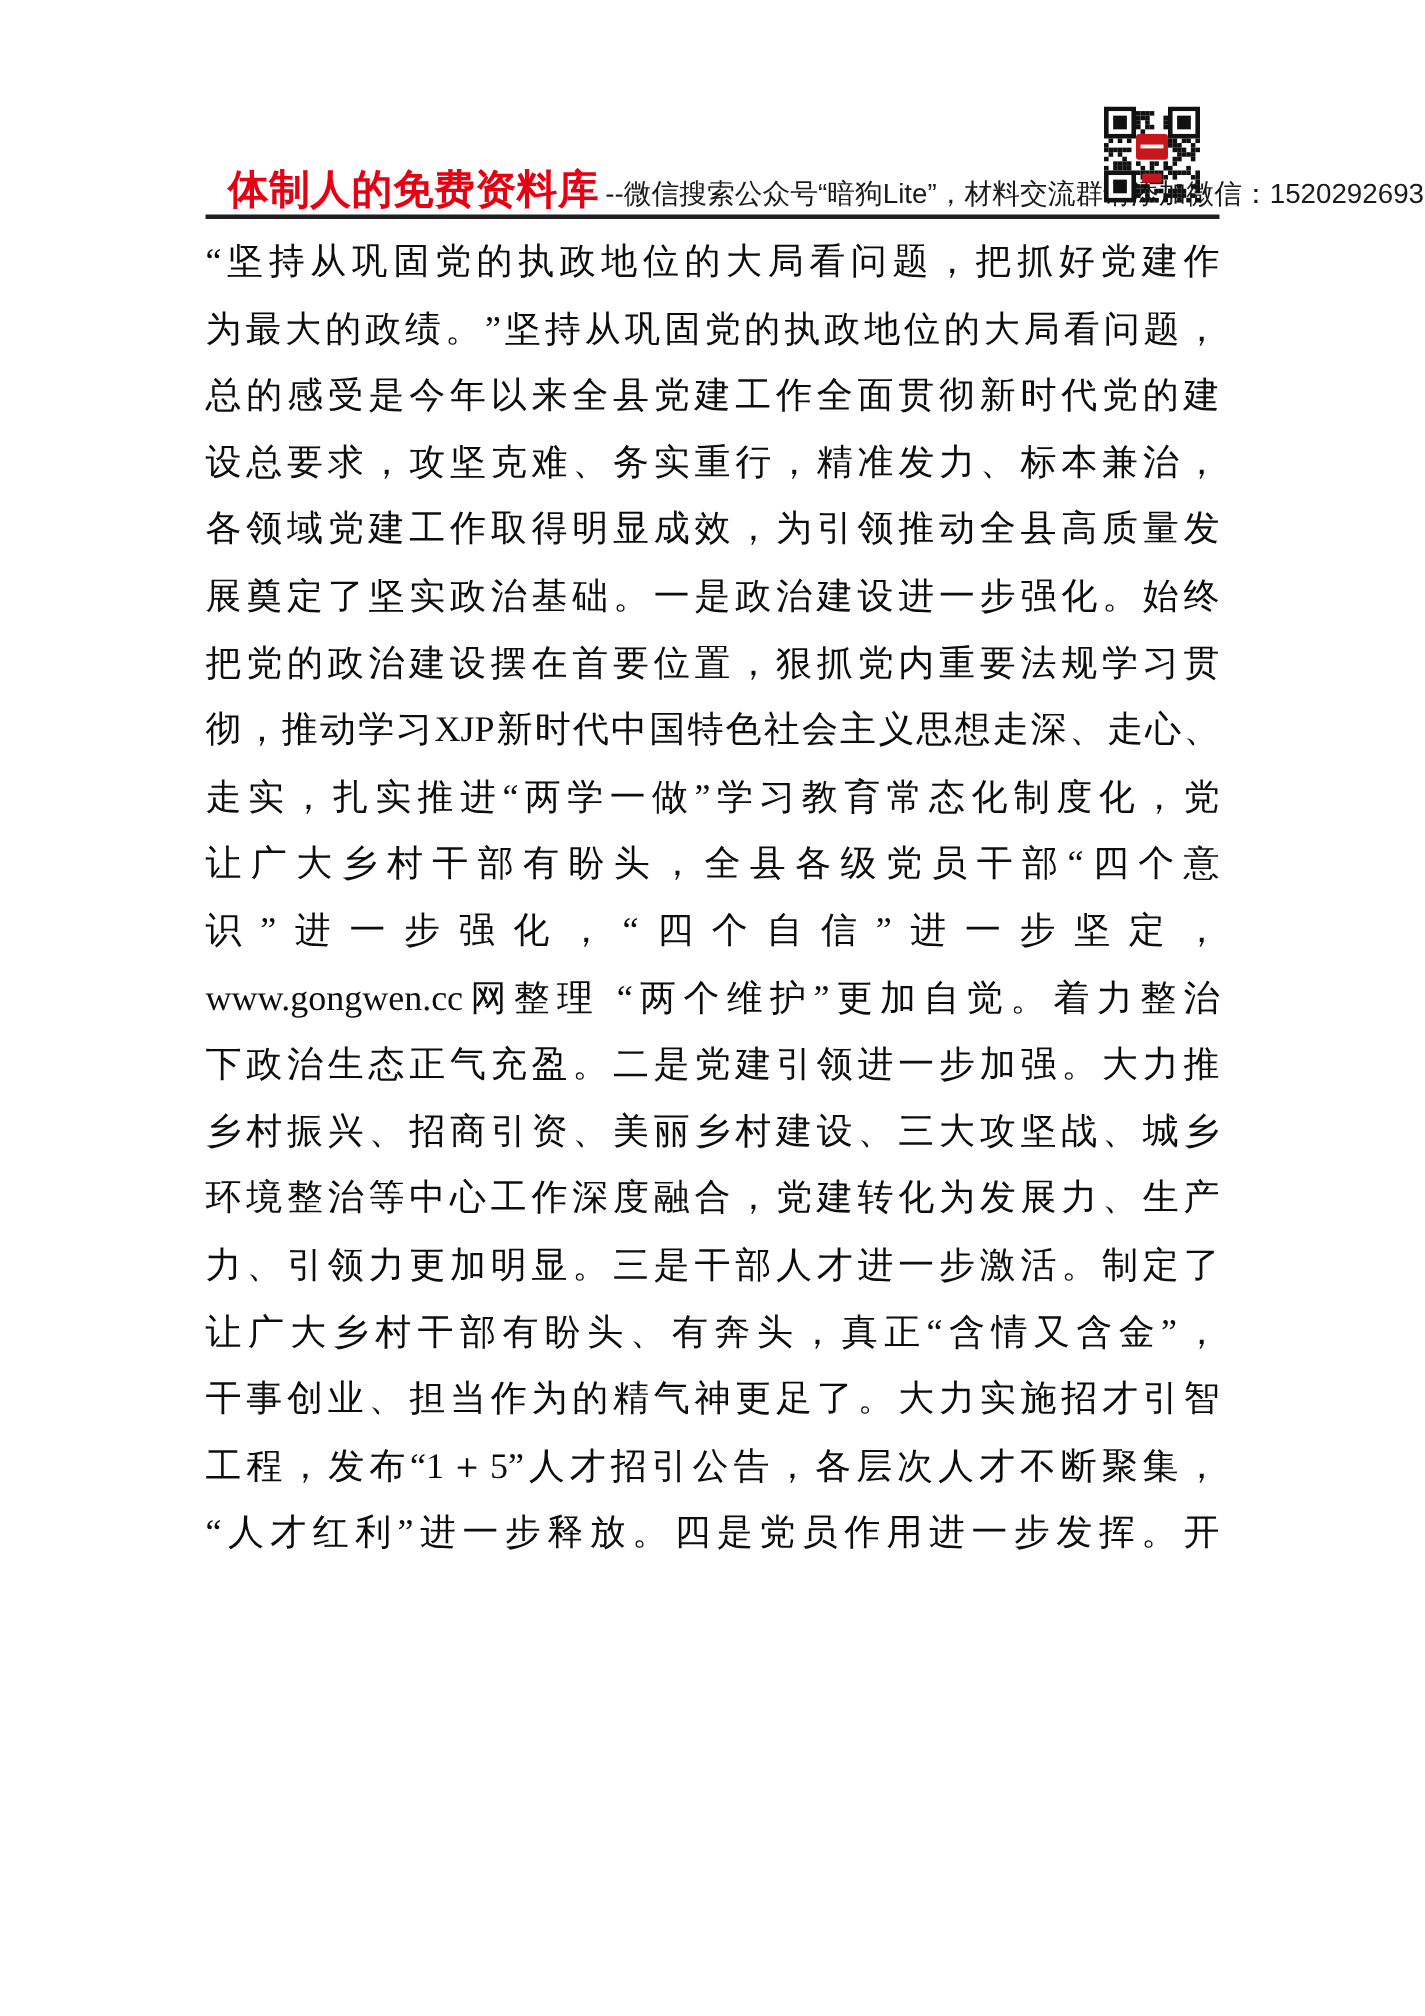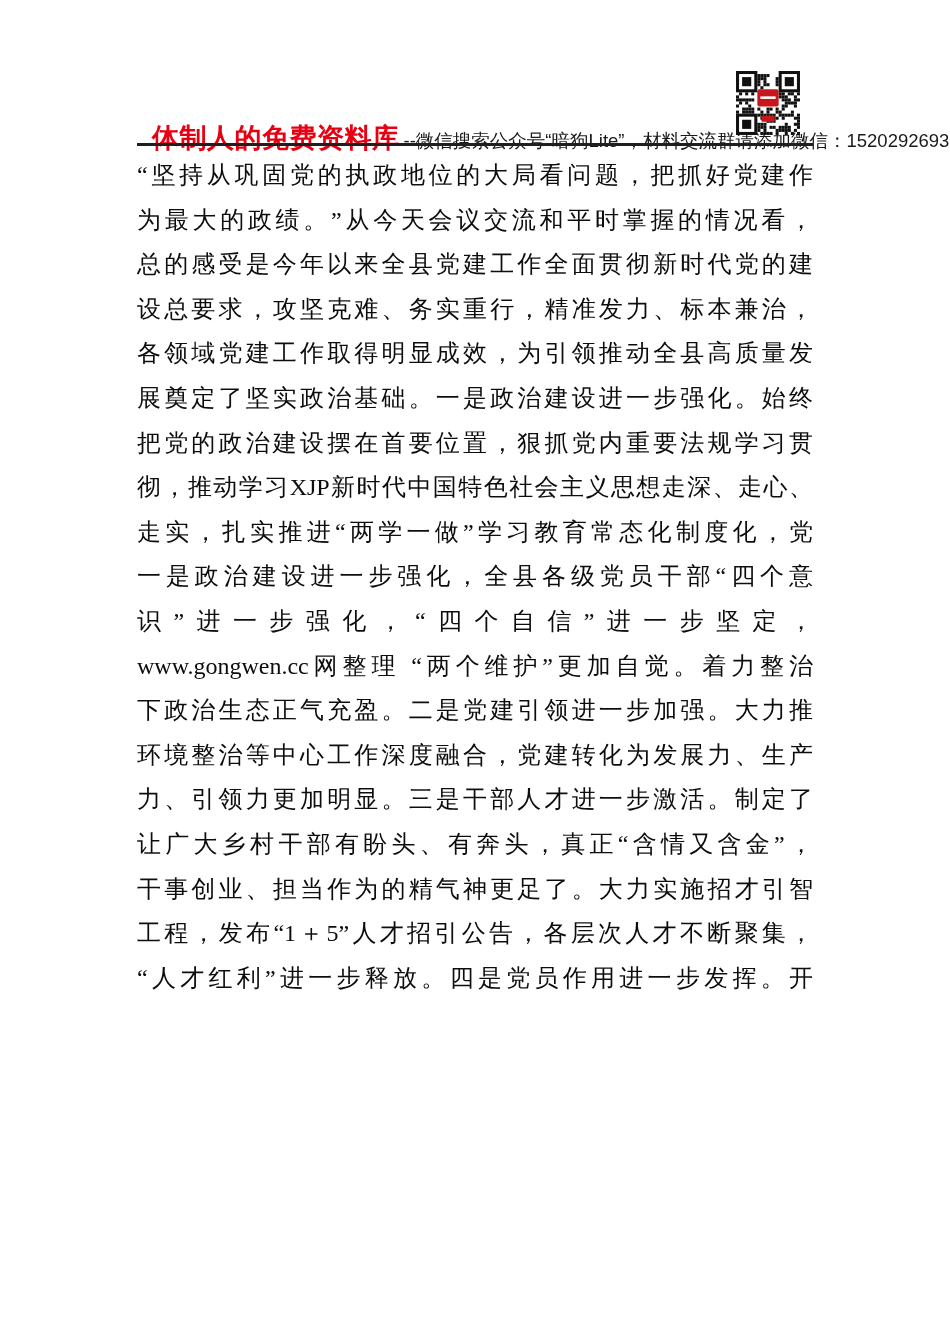--- a/index.html
+++ b/index.html
@@ -13,21 +13,20 @@
   .page { position: absolute; inset: 0; background: #fff; }
 
   
   .header-bar {
     position: absolute;
     left: 152px; top: 108px;
     width: 585px; height: 36px;
     display: flex; align-items: baseline;
     white-space: nowrap;
     font-family: "Liberation Sans", "DejaVu Sans", sans-serif;
-    margin-top: 12px;
   }
   .brand {
     font-size: 27px;
     font-weight: 700;
     letter-spacing: 0.5px;
   }
   .subtitle {
     font-size: 18.5px;
     color: #1a1a1a;
     margin-left: 4px;
@@ -213,32 +212,33 @@
         <rect x="21" y="18" width="21" height="17" fill="#c8161d" rx="2"></rect>
         <rect x="24" y="25" width="15" height="2.5" fill="#ffffff"></rect>
         <rect x="25" y="44" width="13" height="6" fill="#c8161d" rx="1"></rect>
       </svg>
   </div>
 
   <div class="header-rule" style="background: rgb(31, 31, 31);"></div>
 
   <div class="content" id="body-text">
       <div class="text-line">“坚持从巩固党的执政地位的大局看问题，把抓好党建作</div>
-      <div class="text-line">为最大的政绩。”从今天会议交流和平时掌握的情况看，</div>
+      <div class="text-line">为最大的政绩。”坚持从巩固党的执政地位的大局看问题，</div>
       <div class="text-line">总的感受是今年以来全县党建工作全面贯彻新时代党的建</div>
       <div class="text-line">设总要求，攻坚克难、务实重行，精准发力、标本兼治，</div>
       <div class="text-line">各领域党建工作取得明显成效，为引领推动全县高质量发</div>
       <div class="text-line">展奠定了坚实政治基础。一是政治建设进一步强化。始终</div>
       <div class="text-line">把党的政治建设摆在首要位置，狠抓党内重要法规学习贯</div>
       <div class="text-line">彻，推动学习XJP新时代中国特色社会主义思想走深、走心、</div>
       <div class="text-line">走实，扎实推进“两学一做”学习教育常态化制度化，党</div>
-      <div class="text-line">一是政治建设进一步强化，全县各级党员干部“四个意</div>
+      <div class="text-line">让广大乡村干部有盼头，全县各级党员干部“四个意</div>
       <div class="text-line">识”进一步强化，“四个自信”进一步坚定，</div>
       <div class="text-line">www.gongwen.cc网整理 “两个维护”更加自觉。着力整治</div>
       <div class="text-line">下政治生态正气充盈。二是党建引领进一步加强。大力推</div>
+      <div class="text-line">乡村振兴、招商引资、美丽乡村建设、三大攻坚战、城乡</div>
       <div class="text-line">环境整治等中心工作深度融合，党建转化为发展力、生产</div>
       <div class="text-line">力、引领力更加明显。三是干部人才进一步激活。制定了</div>
       <div class="text-line">让广大乡村干部有盼头、有奔头，真正“含情又含金”，</div>
       <div class="text-line">干事创业、担当作为的精气神更足了。大力实施招才引智</div>
       <div class="text-line">工程，发布“1＋5”人才招引公告，各层次人才不断聚集，</div>
       <div class="text-line">“人才红利”进一步释放。四是党员作用进一步发挥。开</div>
     </div>
 
 </div>
 

